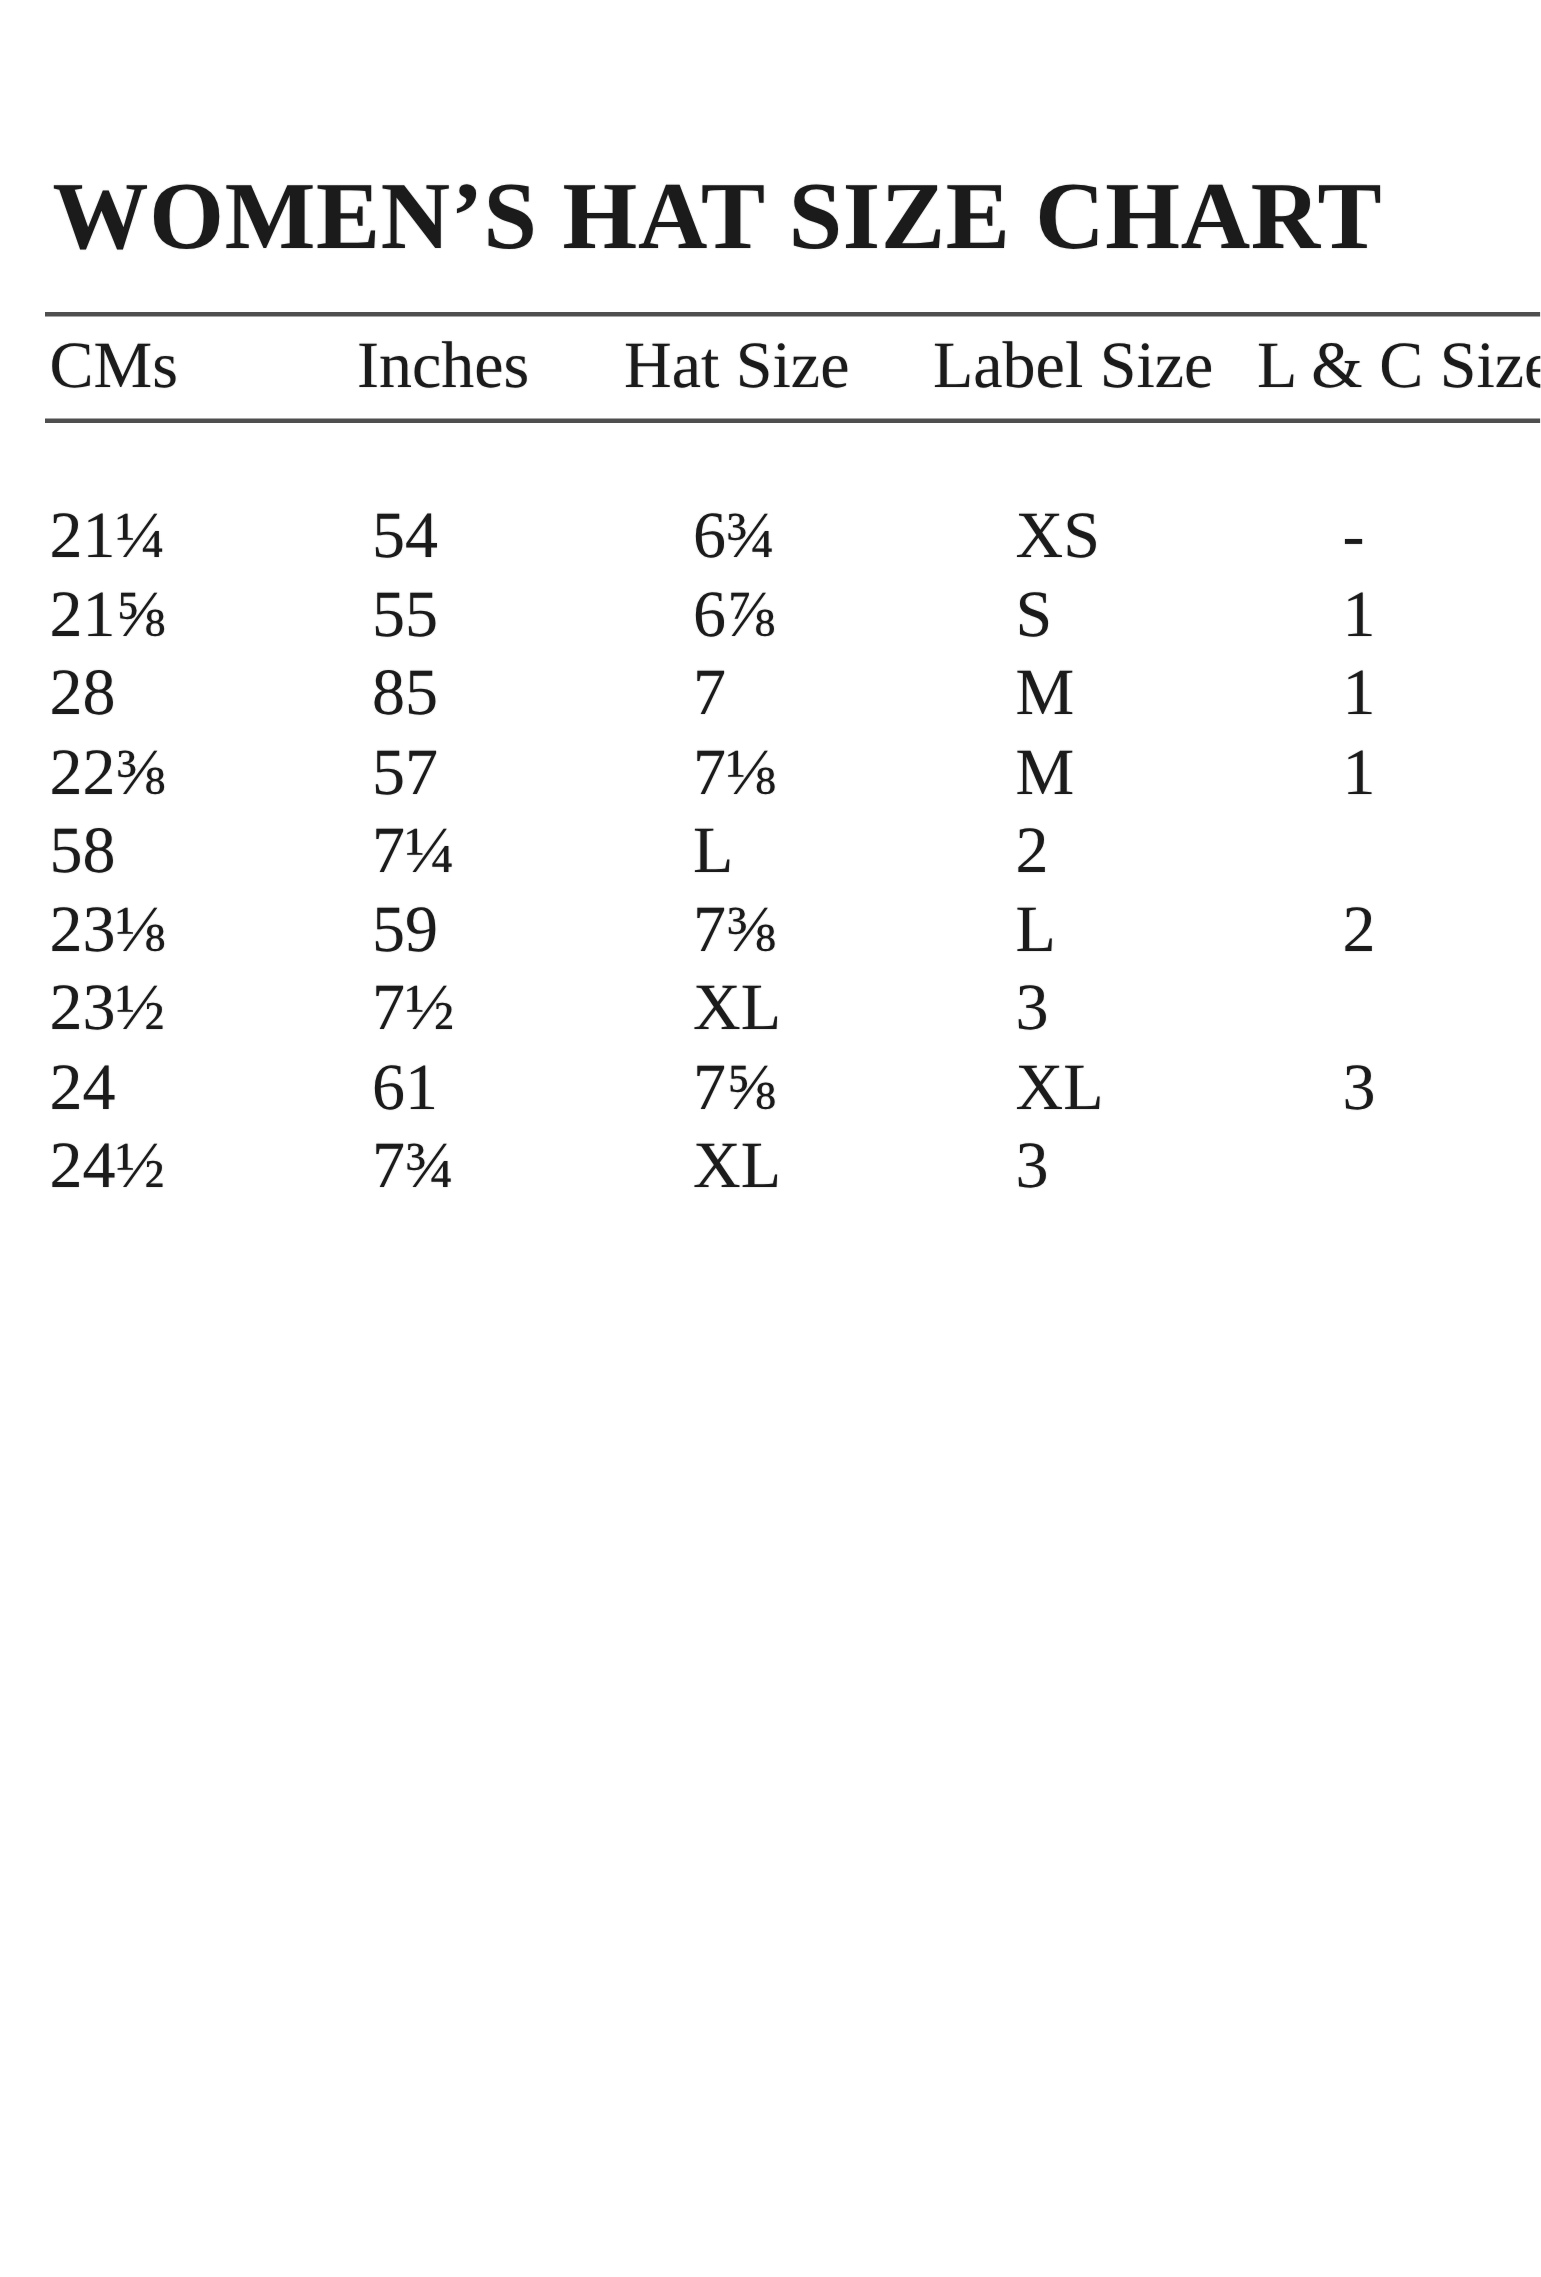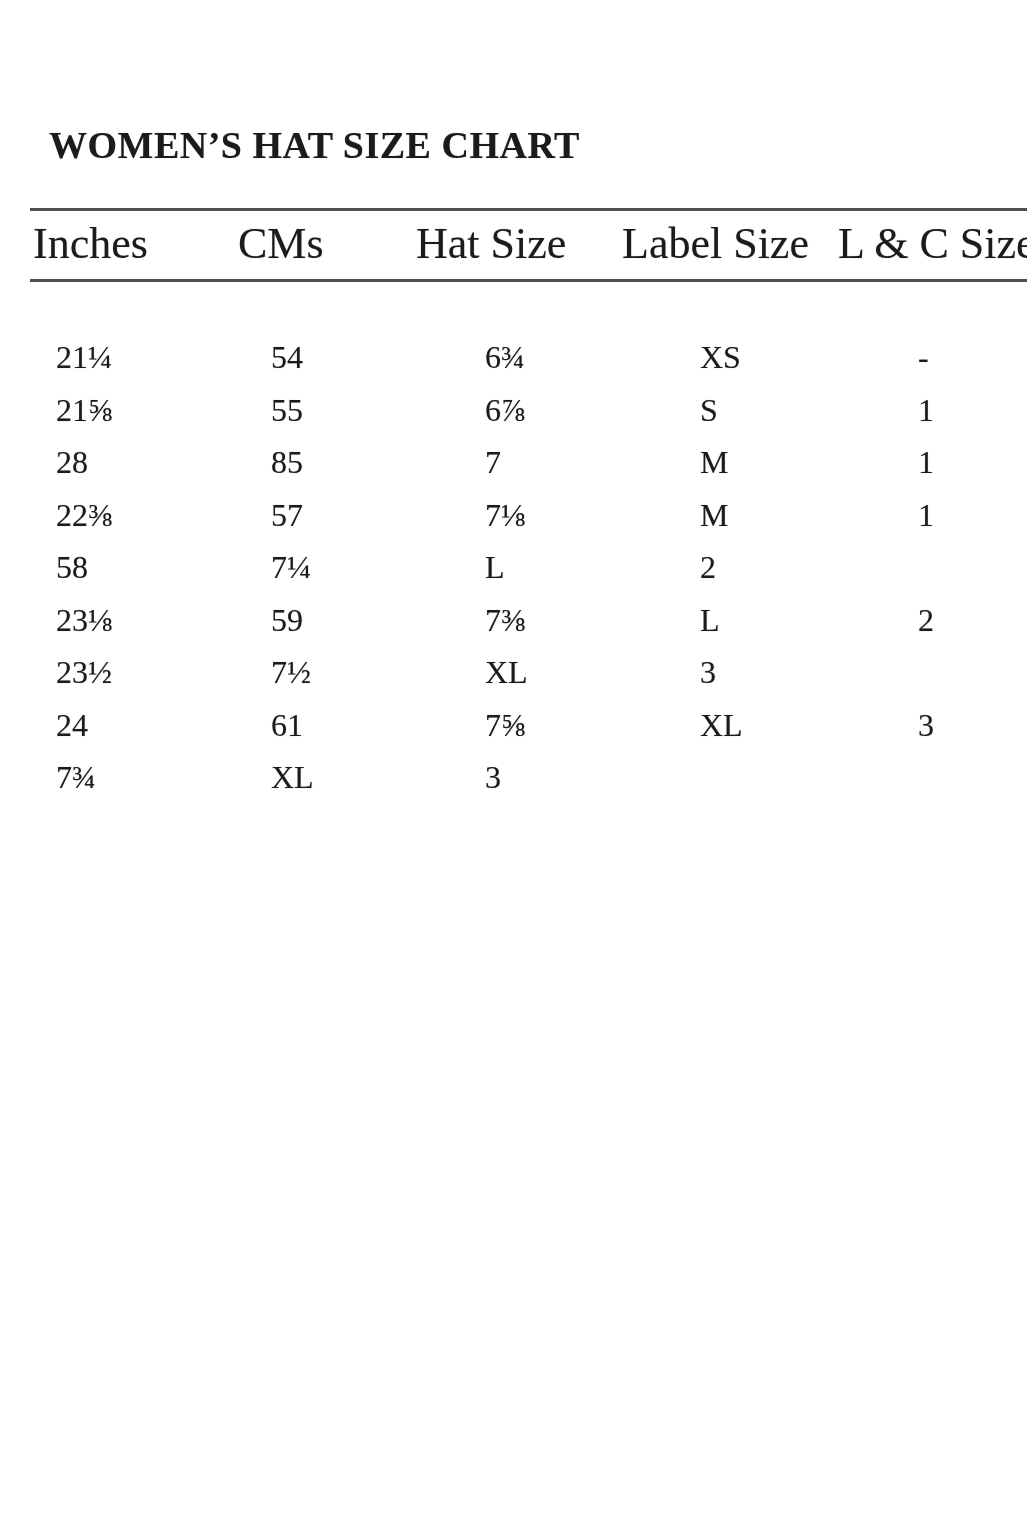--- a/index.html
+++ b/index.html
@@ -16,22 +16,22 @@
     font-family: "Liberation Serif", serif;
     color: #1b1b1b;
   }
   .soft {
     text-shadow: 0 0 1px rgba(20,20,20,0.35);
   }
   .title {
     position: absolute;
     left: 31px;
     top: 108px;
-    margin: 18px;
-    font-size: 38px;
+    margin: 4px;
+    font-size: 64px;
     font-weight: 700;
     line-height: 1;
     letter-spacing: 0.5px;
     white-space: nowrap;
   }
   .rule {
     position: absolute;
     left: 30px;
     right: 0;
     height: 3px;
@@ -54,38 +54,37 @@
     position: absolute;
     left: 33px;
     right: 0;
     top: 331px;
   }
   .data-row {
     display: grid;
     grid-template-columns: 215px 214px 215px 218px auto;
     height: 52.5px;
     line-height: 52.5px;
-    font-size: 32px;
+    font-size: 44px;
     white-space: nowrap;
-    margin-left: 23px;
   }
   .cell { overflow: visible; }
 </style>
 </head>
 <body>
 
 <div class="page">
 
   <h1 class="title soft">WOMEN’S HAT SIZE CHART</h1>
 
   <div class="rule rule-top"></div>
 
   <div class="header-row soft" id="header-row">
+      <div class="cell">CMs</div>
       <div class="cell">Inches</div>
-      <div class="cell">CMs</div>
       <div class="cell">Hat Size</div>
       <div class="cell">Label Size</div>
       <div class="cell">L &amp; C Size</div>
     </div>
 
   <div class="rule rule-mid"></div>
 
   <div class="body-rows" id="body-rows">
       <div class="data-row soft">
         <div class="cell">21¼</div>
@@ -135,19 +134,20 @@
         <div class="cell">3</div>
       </div>
       <div class="data-row soft">
         <div class="cell">24</div>
         <div class="cell">61</div>
         <div class="cell">7⅝</div>
         <div class="cell">XL</div>
         <div class="cell">3</div>
       </div>
       <div class="data-row soft">
+        <div class="cell">24½</div>
         <div class="cell">7¾</div>
         <div class="cell">XL</div>
         <div class="cell">3</div>
       </div>
     </div>
 
 </div>
 
 </body></html>

